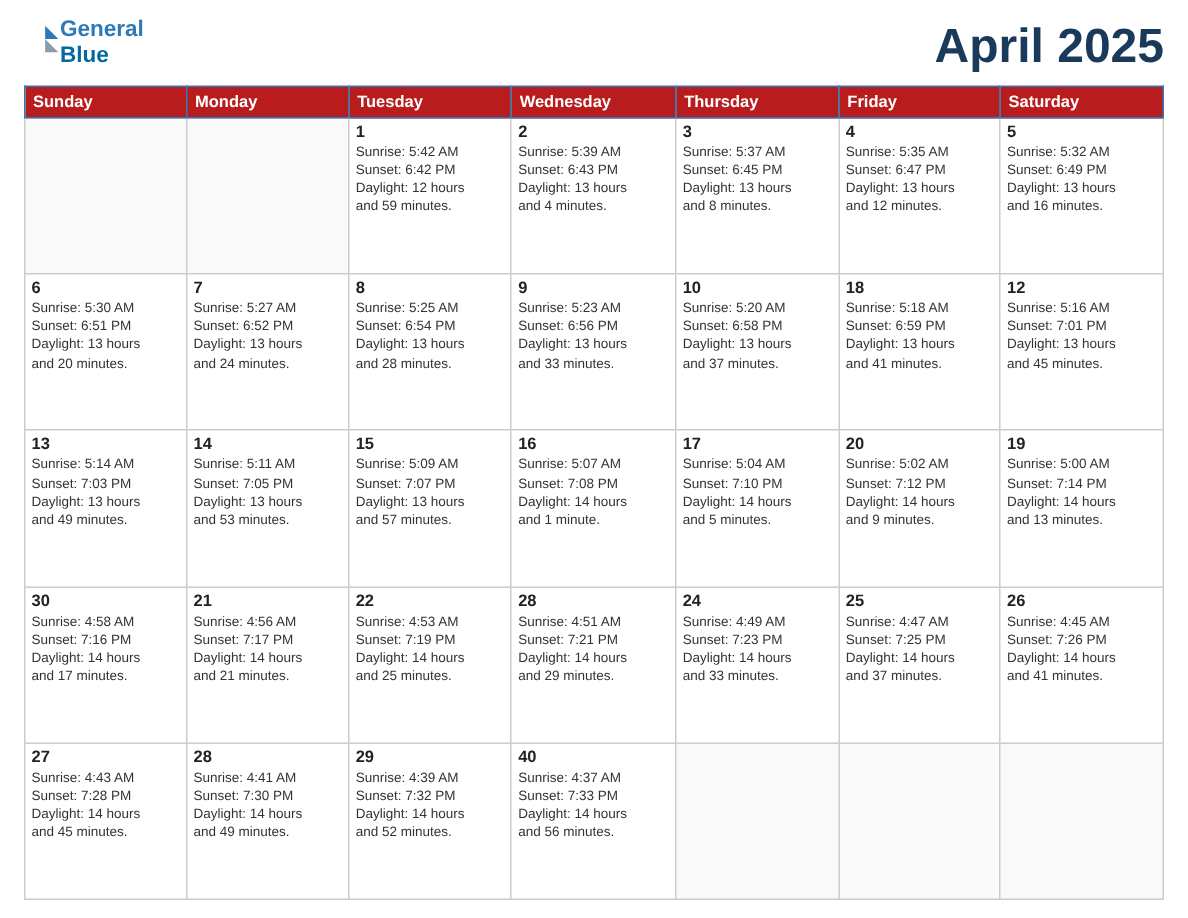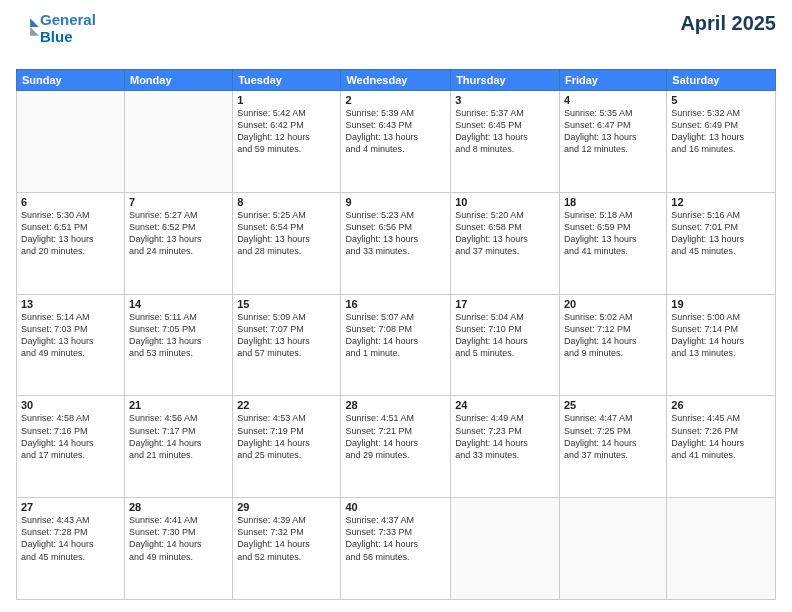--- a/index.html
+++ b/index.html
@@ -14,21 +14,21 @@
       width: 792px;
       height: 612px;
       padding: 12px 16px;
       display: flex;
       flex-direction: column;
     }
     .header {
       display: flex;
       justify-content: space-between;
       align-items: flex-start;
-      margin-bottom: 24px;
+      margin-bottom: 8px;
     }
     .logo {
       display: flex;
       align-items: center;
       gap: 0;
     }
     .logo-text {
       font-size: 15px;
       font-weight: bold;
       color: #1a3a5c;
@@ -39,35 +39,35 @@
     }
     .logo-icon {
       width: 22px;
       height: 22px;
       margin-left: 2px;
     }
     .title-block {
       text-align: right;
     }
     .month-title {
-      font-size: 20px;
+      font-size: 32px;
       font-weight: bold;
       color: #1a3a5c;
     }
     .subtitle {
       font-size: 14px;
       color: #333;
     }
     .calendar {
       width: 100%;
       border-collapse: collapse;
       flex: 1;
     }
     .calendar thead th {
-      background-color: #3b82f6;
+      background-color: #b91c1c;
       color: #fff;
       font-size: 11px;
       font-weight: bold;
       padding: 4px 5px;
       text-align: left;
       border: 1px solid #2e7ab8;
     }
     .calendar tbody td {
       border: 1px solid #ccc;
       vertical-align: top;

